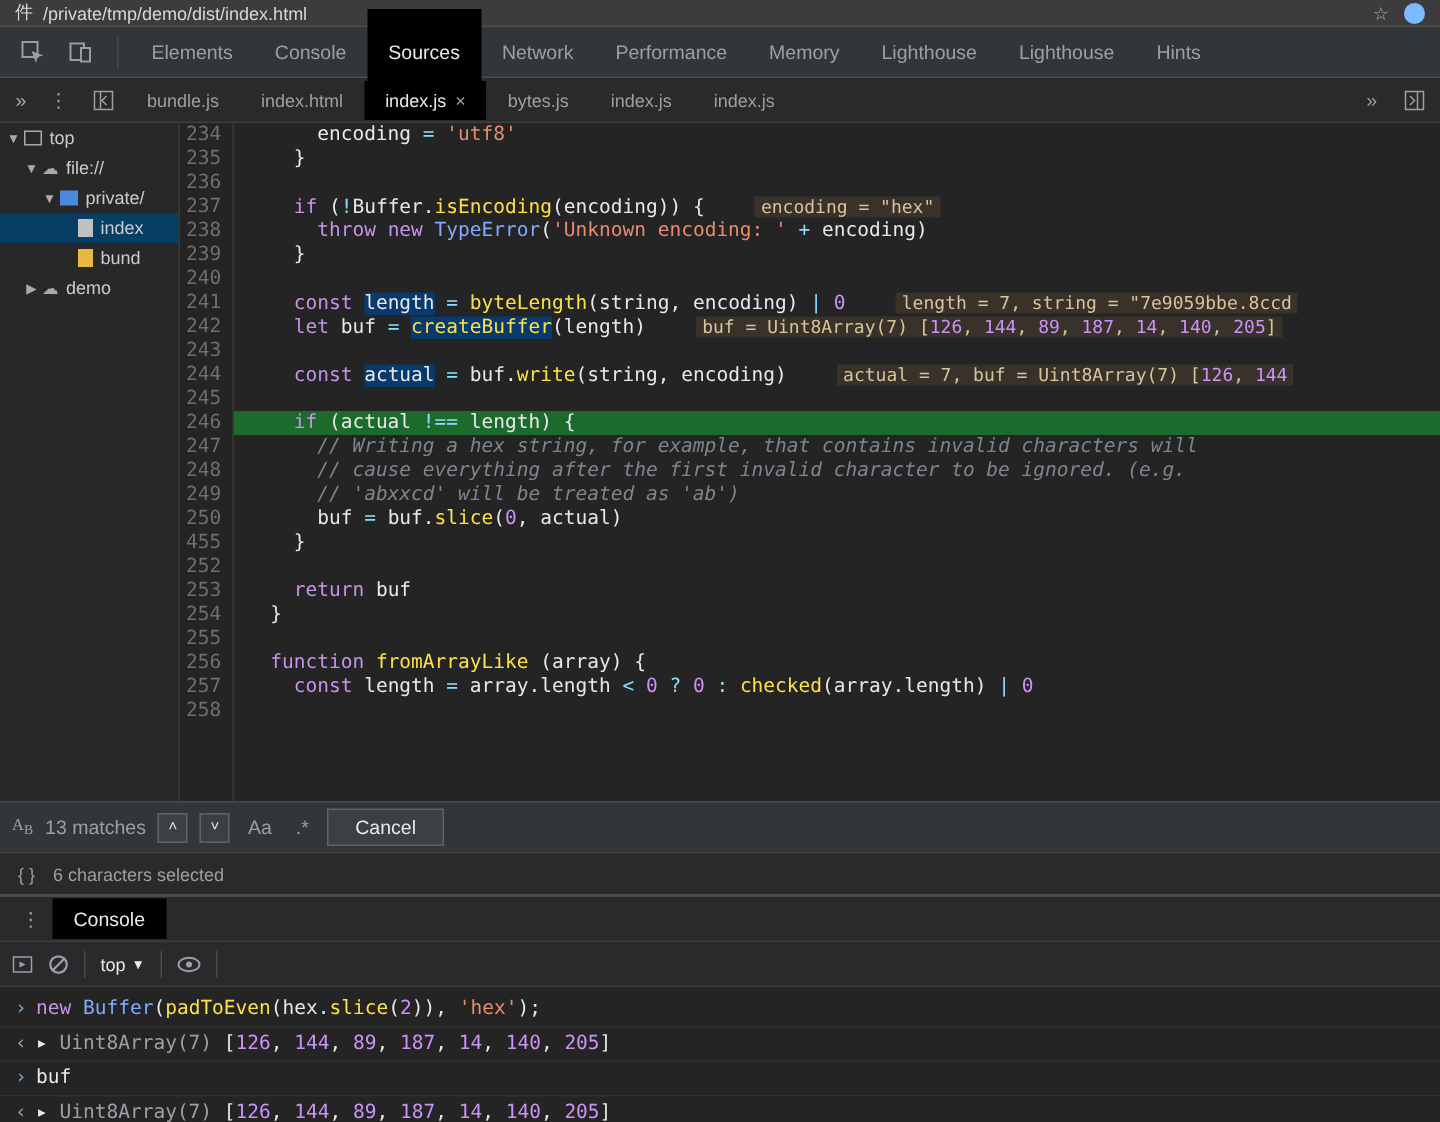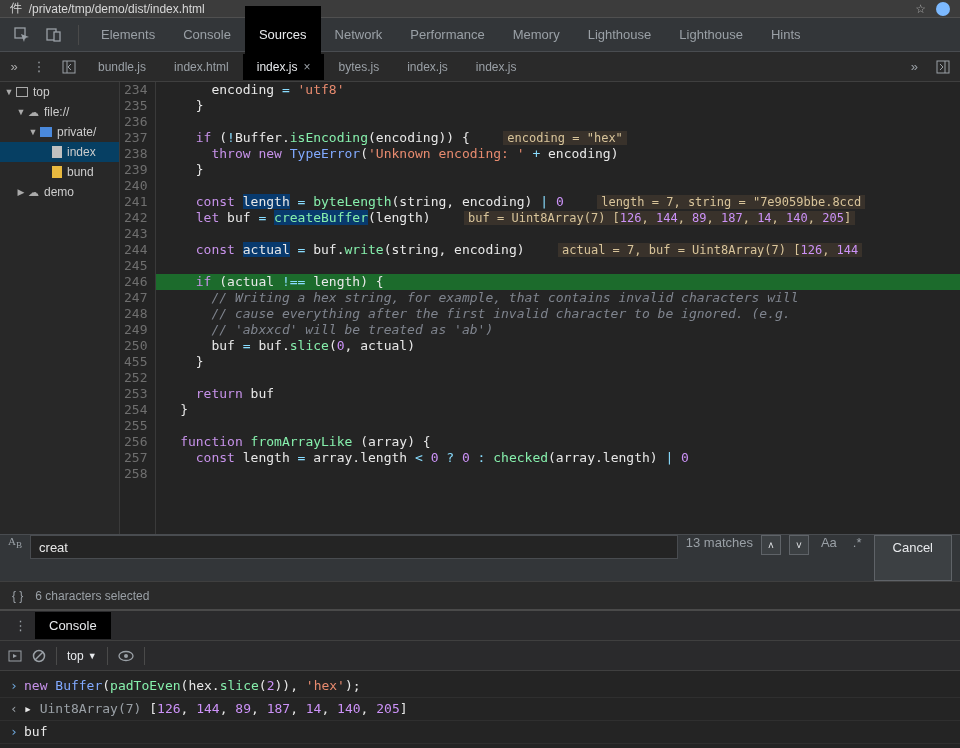--- a/index.html
+++ b/index.html
@@ -38,28 +38,28 @@
 .sidebar .icon-file { width:10px;height:12px;background:#c0c0c0;margin-right:5px;display:inline-block }
 .sidebar .icon-file.y { background:#e8b93f }
 .editor { flex:1; display:flex; font-family: Menlo, Consolas, monospace; font-size:13px; line-height:16px; overflow:hidden; position:relative }
 .gutter { background:#242424;color:#6f6f6f;text-align:right;padding:0 8px 0 4px;user-select:none;border-right:1px solid #3a3a3a }
 .gutter div { height:16px }
 .code { flex:1; background:#242424; white-space:pre; overflow:hidden }
 .code .line { height:16px; padding-left:8px; position:relative }
 .code .line.hl-green { background:#1c6b2c }
 .tok-kw { color:#c792ea }
 .tok-str { color:#e88b6f }
-.tok-fn { color:#86efac }
+.tok-fn { color:#fde047 }
 .tok-num { color:#cc92f8 }
 .tok-com { color:#7f848e; font-style:italic }
 .tok-op { color:#89ddff }
 .tok-type { color:#82aaff }
 .sel-bg { background:#083a6e }
 .inline-val { background:#39322b;color:#d8c49a;padding:0 4px;margin-left:10px;font-size:12px }
-.search-bar { height:47px;background:#333639;border-top:1px solid #494c50;display:flex;padding:0 8px;gap:8px }
+.search-bar { height:34px;background:#333639;border-top:1px solid #494c50;display:flex;align-items:center;padding:0 8px;gap:8px }
 .search-bar .ab-icon { color:#9aa0a6;font-size:11px;font-family:serif }
 .search-bar input { flex:1;background:#242424;border:1px solid #494c50;color:#e8e8e8;padding:4px 8px;font-size:13px;height:24px }
 .search-bar .matches { color:#9aa0a6;font-size:13px }
 .search-bar .nav-btn { width:20px;height:20px;background:#3c4043;color:#e8eaed;display:flex;align-items:center;justify-content:center;cursor:pointer;border:1px solid #5f6368;font-size:10px }
 .search-bar .opt { color:#9aa0a6;cursor:pointer;padding:0 4px;font-size:13px }
 .search-bar .cancel { background:#3c4043;border:1px solid #5f6368;color:#e8eaed;padding:4px 18px;cursor:pointer;font-size:13px }
 .status-bar { height:28px;background:#2a2a2a;border-top:1px solid #3f3f3f;display:flex;align-items:center;padding:0 12px;font-size:12px;color:#9aa0a6 }
 .status-bar .braces { margin-right:12px }
 .status-bar .right { margin-left:auto }
 .status-bar .right a { color:#71a7ff;text-decoration:underline }
@@ -218,21 +218,20 @@
         <div>256</div>
         <div>257</div>
         <div>258</div>
       </div>
     <div class="code" id="code"><div class="line">      encoding <span class="tok-op">=</span> <span class="tok-str">'utf8'</span></div><div class="line">    }</div><div class="line">&nbsp;</div><div class="line">    <span class="tok-kw">if</span> (<span class="tok-op">!</span>Buffer.<span class="tok-fn">isEncoding</span>(encoding)) {   <span class="inline-val">encoding = "hex"</span></div><div class="line">      <span class="tok-kw">throw</span> <span class="tok-kw">new</span> <span class="tok-type">TypeError</span>(<span class="tok-str">'Unknown encoding: '</span> <span class="tok-op">+</span> encoding)</div><div class="line">    }</div><div class="line">&nbsp;</div><div class="line">    <span class="tok-kw">const</span> <span class="sel-bg">length</span> <span class="tok-op">=</span> <span class="tok-fn">byteLength</span>(string, encoding) <span class="tok-op">|</span> <span class="tok-num">0</span>   <span class="inline-val">length = 7, string = "7e9059bbe.8ccd</span></div><div class="line">    <span class="tok-kw">let</span> buf <span class="tok-op">=</span> <span class="tok-fn sel-bg">createBuffer</span>(length)   <span class="inline-val">buf = Uint8Array(7) [<span class="tok-num">126</span>, <span class="tok-num">144</span>, <span class="tok-num">89</span>, <span class="tok-num">187</span>, <span class="tok-num">14</span>, <span class="tok-num">140</span>, <span class="tok-num">205</span>]</span></div><div class="line">&nbsp;</div><div class="line">    <span class="tok-kw">const</span> <span class="sel-bg">actual</span> <span class="tok-op">=</span> buf.<span class="tok-fn">write</span>(string, encoding)   <span class="inline-val">actual = 7, buf = Uint8Array(7) [<span class="tok-num">126</span>, <span class="tok-num">144</span></span></div><div class="line">&nbsp;</div><div class="line hl-green">    <span class="tok-kw">if</span> (actual <span class="tok-op">!==</span> length) {</div><div class="line">      <span class="tok-com">// Writing a hex string, for example, that contains invalid characters will</span></div><div class="line">      <span class="tok-com">// cause everything after the first invalid character to be ignored. (e.g.</span></div><div class="line">      <span class="tok-com">// 'abxxcd' will be treated as 'ab')</span></div><div class="line">      buf <span class="tok-op">=</span> buf.<span class="tok-fn">slice</span>(<span class="tok-num">0</span>, actual)</div><div class="line">    }</div><div class="line">&nbsp;</div><div class="line">    <span class="tok-kw">return</span> buf</div><div class="line">  }</div><div class="line">&nbsp;</div><div class="line">  <span class="tok-kw">function</span> <span class="tok-fn">fromArrayLike</span> (array) {</div><div class="line">    <span class="tok-kw">const</span> length <span class="tok-op">=</span> array.length <span class="tok-op">&lt;</span> <span class="tok-num">0</span> <span class="tok-op">?</span> <span class="tok-num">0</span> <span class="tok-op">:</span> <span class="tok-fn">checked</span>(array.length) <span class="tok-op">|</span> <span class="tok-num">0</span></div><div class="line">&nbsp;</div></div>
   </div>
 </div>
 
 <div class="search-bar">
   <span class="ab-icon">A<sub>B</sub></span>
-  <input type="text" value="creat" style="">
   <span class="matches">13 matches</span>
   <span class="nav-btn">˄</span>
   <span class="nav-btn">˅</span>
   <span class="opt">Aa</span>
   <span class="opt">.*</span>
   <span class="cancel">Cancel</span>
 </div>
 
 <div class="status-bar">
   <span class="braces">{ }</span>

